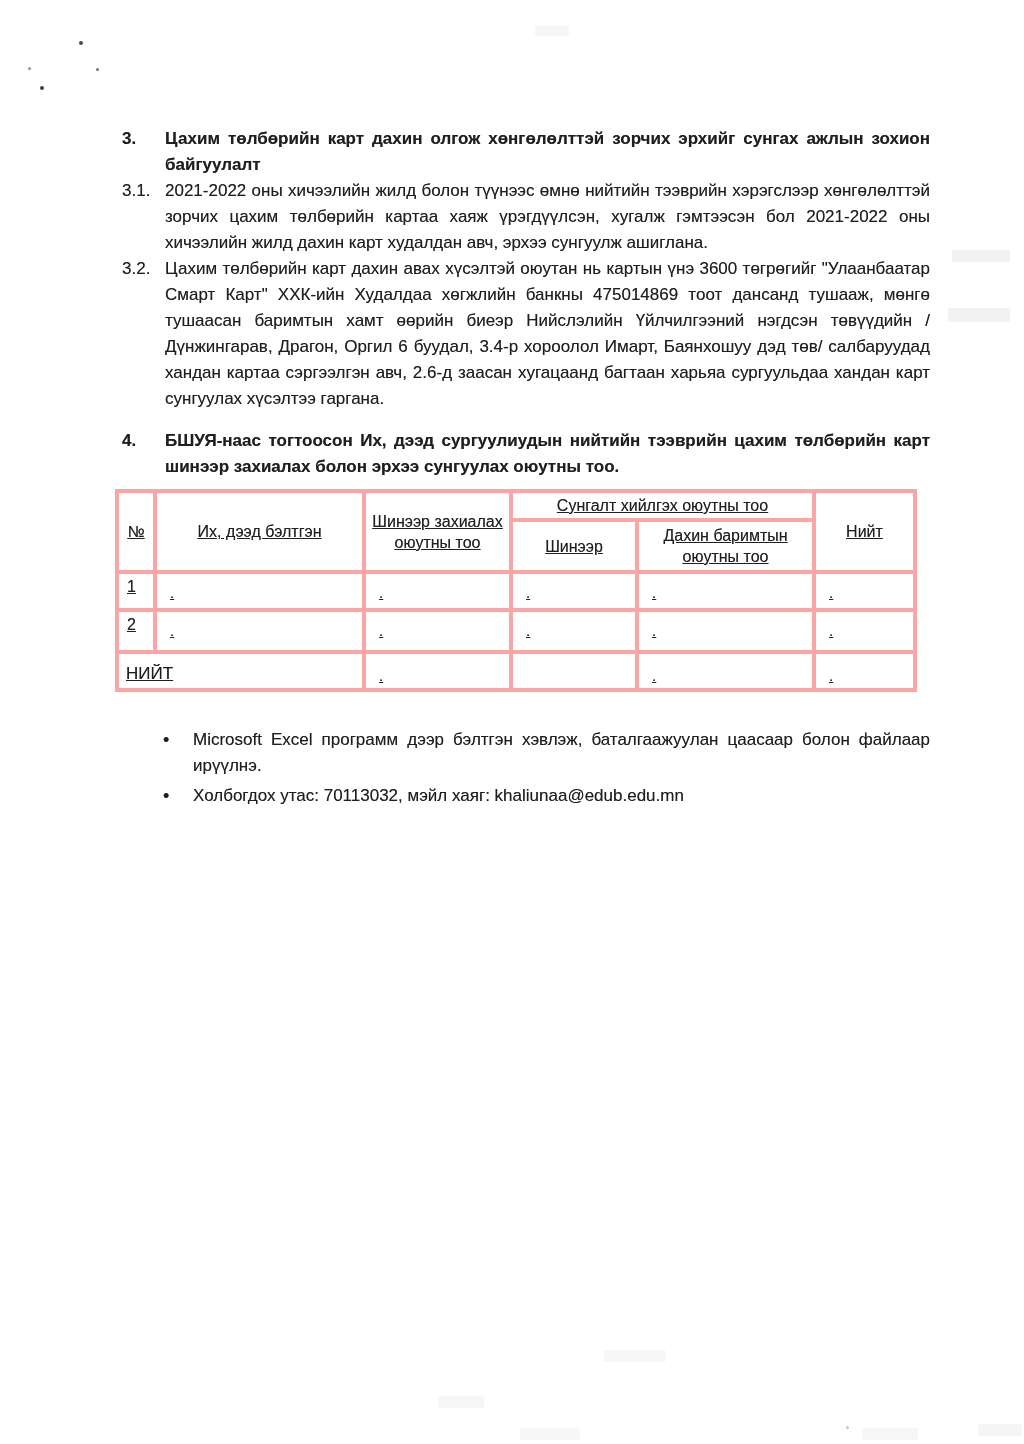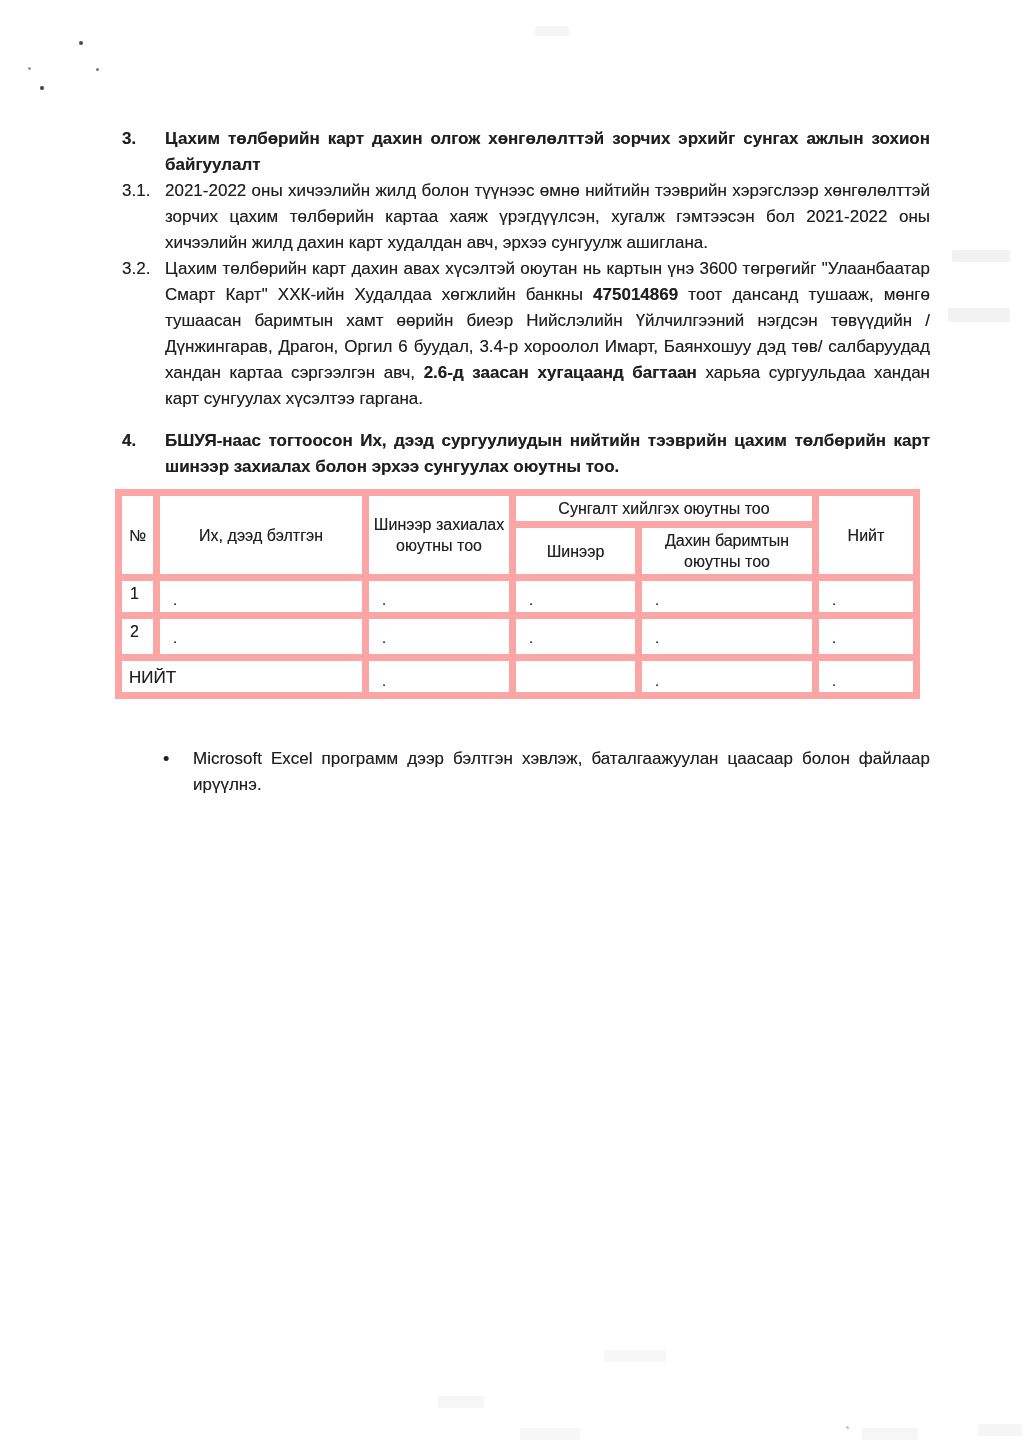--- a/index.html
+++ b/index.html
@@ -14,45 +14,45 @@
     text-shadow:0 0 0.6px rgba(25,25,25,0.55);
   }
   .content {
     position:absolute; left:122px; top:126px; width:808px;
     font-size:17px; line-height:26px;
   }
   .item { position:relative; padding-left:43px; text-align:justify; }
   .item .num { position:absolute; left:0; top:0; white-space:nowrap; }
   .heading, .heading .num { font-weight:bold; }
   .sec4 { margin-top:16px; }
-  b { font-weight:bold; }
+  b { font-weight:normal; }
 
   
   table.doc-table {
     border-collapse:collapse; table-layout:fixed;
     width:798px; margin:9px 0 0 -7px;
     font-size:16px; line-height:21px;
   }
-  .doc-table th, .doc-table td { border:7px solid #fca5a5; }
+  .doc-table th, .doc-table td { border:4px solid #fca5a5;text-decoration:underline; }
   .doc-table th {
     font-weight:normal; text-align:center; vertical-align:middle;
     padding:2px 4px;
   }
   tr.group-row { height:26px; }
   tr.sub-row { height:52px; }
   tr.body-row td { vertical-align:top; text-align:left; }
   tr.body-row.r1 { height:38px; }
   tr.body-row.r2 { height:42px; }
   tr.footer-row { height:38px; }
   td.cell-no { padding:2px 0 0 8px; font-size:16px; }
   td.cell-dot { padding:8px 0 0 13px; font-size:15px; color:#222; }
   td.cell-footer-label { vertical-align:bottom; padding:0 0 4px 7px; font-size:17px; }
 
   
-  ul.bullets { margin-top:47px; list-style:none; padding-left:41px; }
+  ul.bullets { margin-top:35px; list-style:none; padding-left:41px; }
   ul.bullets li {
     position:relative; padding-left:30px; width:767px;
     text-align:justify; margin-bottom:4px;
   }
   ul.bullets li::before {
     content:"•"; position:absolute; left:0; top:0; font-size:18px;
   }
 
   
   .speck { position:absolute; background:#2b2b2b; border-radius:50%; }
@@ -156,16 +156,17 @@
           <td class="cell-dot">.</td>
           <td class="cell-dot"></td>
           <td class="cell-dot">.</td>
           <td class="cell-dot">.</td>
         </tr>
       </tbody>
     </table>
 
     <ul class="bullets">
       <li>Microsoft Excel программ дээр бэлтгэн хэвлэж, баталгаажуулан цаасаар болон файлаар ирүүлнэ.</li>
+      <li>Холбогдох утас: 70113032, мэйл хаяг: khaliunaa@edub.edu.mn</li>
     </ul>
 
   </div>
 </div>
 
 </body></html>

